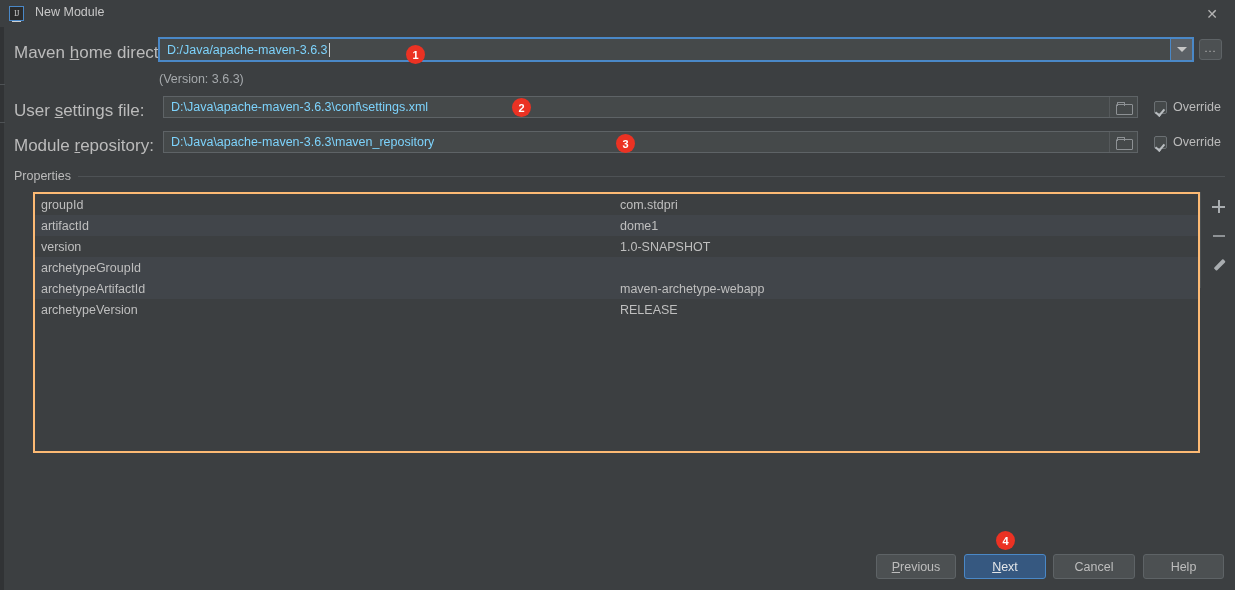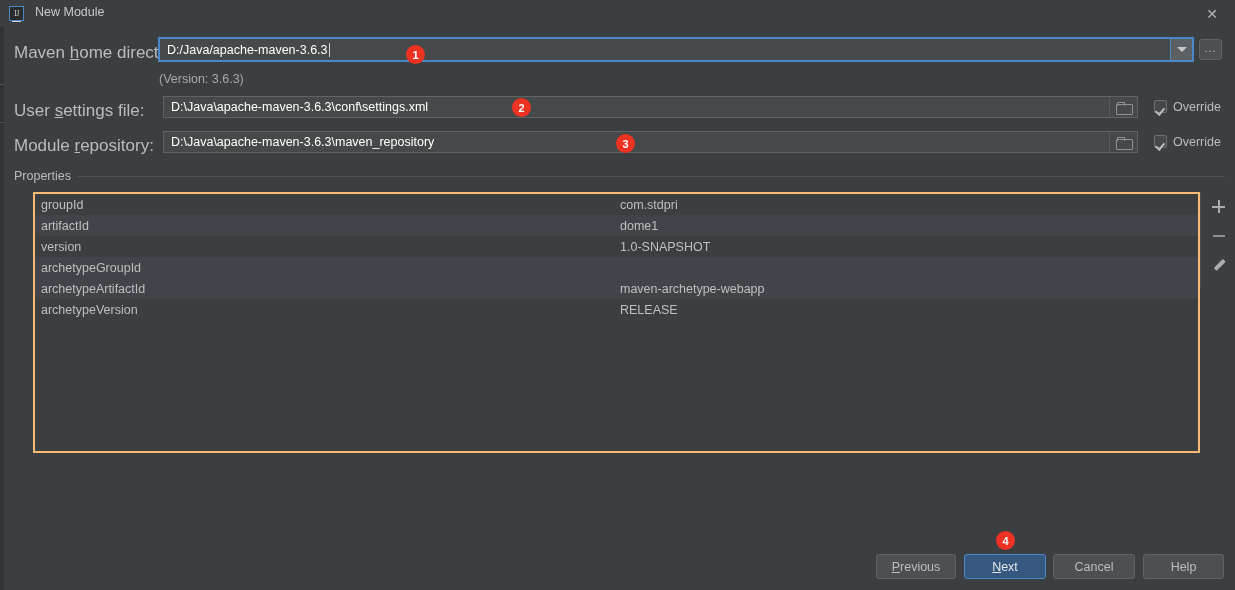--- a/index.html
+++ b/index.html
@@ -62,21 +62,21 @@
     font-size: 17px; color: #bbbbbb;
     white-space: nowrap;
   }
   .lbl u { text-decoration: underline; }
 
   .field {
     position: absolute;
     background: #45494a;
     border: 1px solid #5e6366;
     font-size: 12.5px;
-    color: #ffffff;
+    color: #7dd3fc;
     display: flex; align-items: center;
   }
   .field .txt { padding-left: 7px; white-space: nowrap; overflow: hidden; }
 
   .field.focused {
     background: #45494a;
     border: 2px solid #4a88c7;
   }
   .caret {
     display: inline-block;
@@ -128,21 +128,21 @@
     border-radius: 1px;
   }
   .folder-ico:after {
     content: ""; position: absolute; left: 1px; top: 0;
     width: 6px; height: 3px;
     border: 1.5px solid #8d9194;
     border-bottom: none; border-radius: 1px 1px 0 0;
   }
 
   
-  .cbrow { position: absolute; display: flex; align-items: flex-start; }
+  .cbrow { position: absolute; display: flex; align-items: center; }
   .cbox {
     width: 13px; height: 13px;
     background: #45494a;
     border: 1px solid #6b7073;
     border-radius: 2px;
     position: relative;
     margin-right: 6px;
     cursor: pointer;
   }
   .cbox.checked:after {

